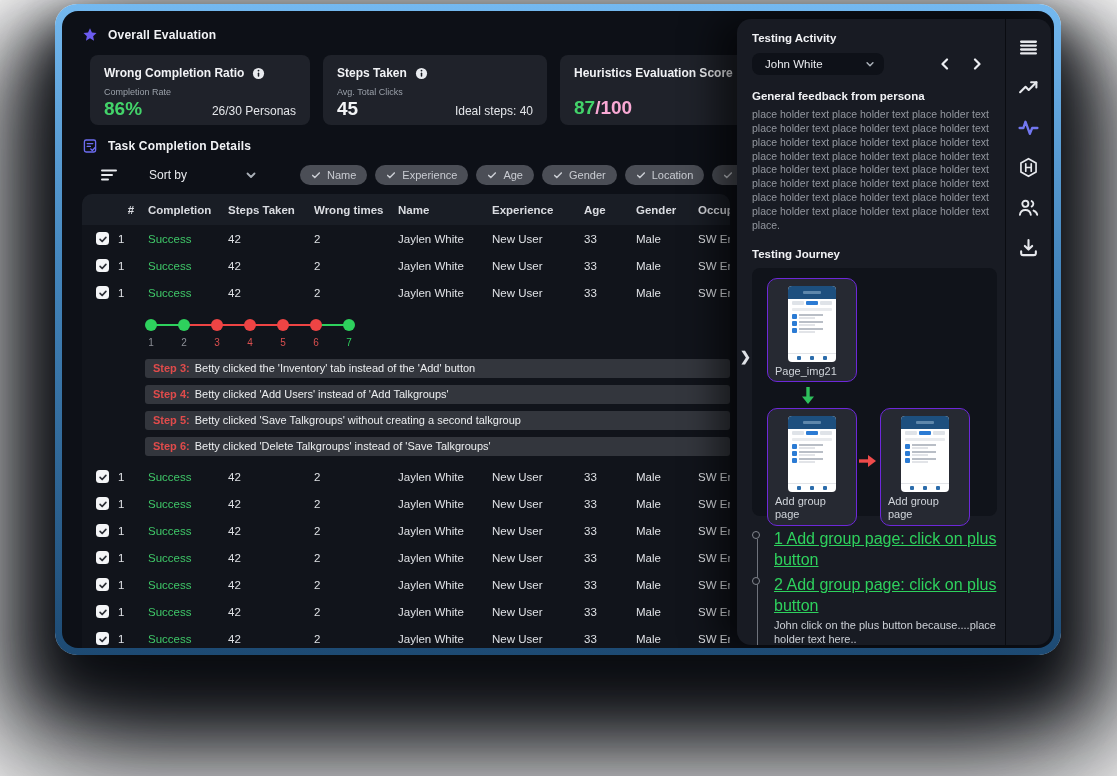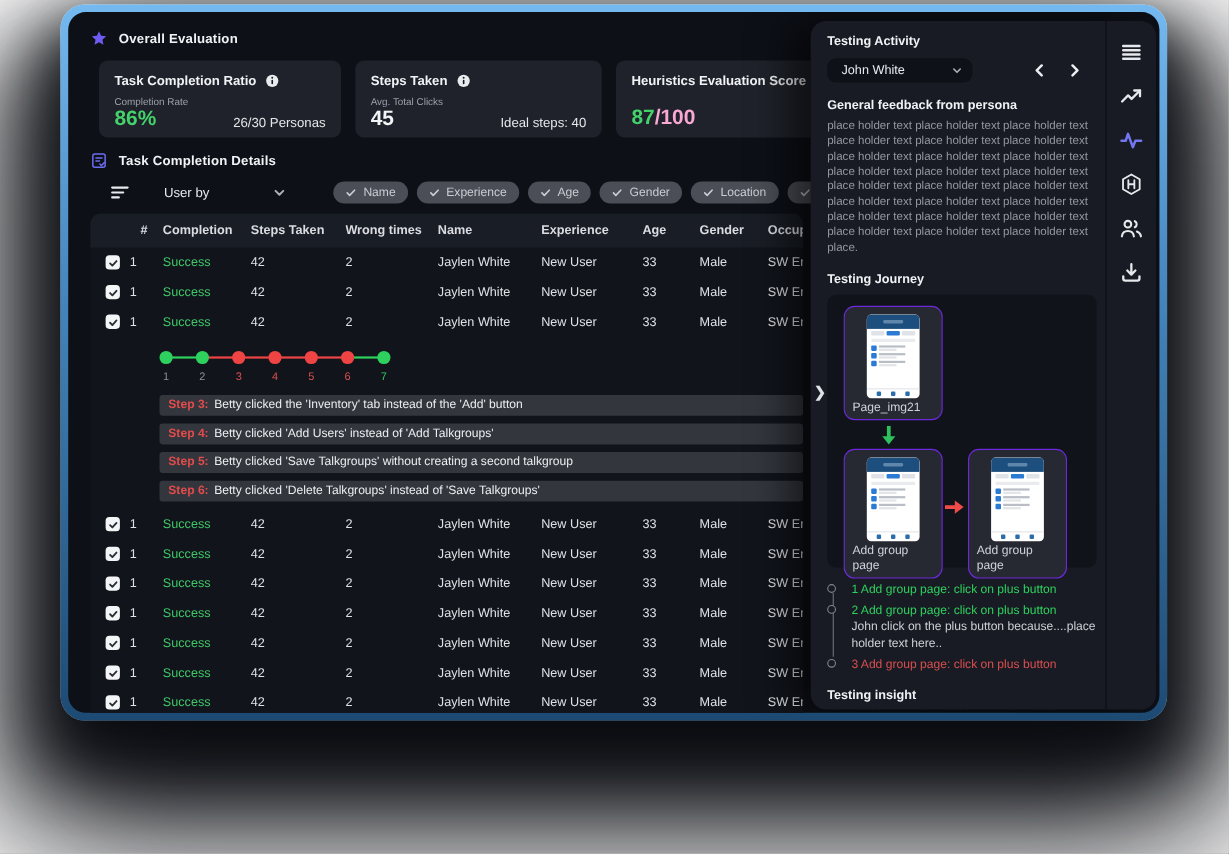--- a/index.html
+++ b/index.html
@@ -119,21 +119,21 @@
   .p-item .l2 { display:block; height:2px; background:#e2e4e8; width:16px; }
   .p-foot { margin-top:auto; border-top:1px solid #e2e4e8; height:9px;
     display:flex; align-items:center; justify-content:space-around; padding:0 5px; }
   .p-foot i { display:block; width:4px; height:4px; background:#2b6cab; border-radius:1px; }
 
   .jsteps { position:relative; margin-top:13px; padding-left:22px; }
   .jsteps .vline { position:absolute; left:4.5px; top:10px; bottom:14px; width:1.5px; background:#6e727b; }
   .jstep { position:relative; margin-bottom:5px; }
   .jstep .ring { position:absolute; left:-22px; top:2px; width:8px; height:8px; border-radius:50%;
     border:1.5px solid #82868e; background:#181b23; }
-  .jstep .txt { font-size:11px; line-height:1.3; }
+  .jstep .txt { font-size:16px; line-height:1.3;text-decoration:underline; }
   .jstep .note { font-size:11px; color:#ccd0d6; line-height:1.3; margin-top:1px; }
 
   
   .rail { width:46px; flex:none; border-left:1px solid #0a0c11; display:flex; flex-direction:column;
     align-items:center; padding-top:18px; gap:19px; }
   .rail .ric { width:21px; height:21px; color:#e6e8ec; cursor:pointer; }
   .rail .ric.active { color:#7277f0; }
   .rail .ric svg { width:100%; height:100%; display:block; }
 </style>
 </head>
@@ -150,21 +150,21 @@
             <svg viewBox="0 0 24 24" fill="#6c5cf0">
                 <path d="M12 2l2.9 6.3 6.9.8-5.1 4.7 1.4 6.8L12 17l-6.1 3.6 1.4-6.8L2.2 9.1l6.9-.8z"></path>
               </svg>
           </span>
           <span class="ttl">Overall Evaluation</span>
         </div>
 
         <div class="cards">
           <div class="card c1">
             <div class="card-title">
-              <span>Task Completion Ratio</span>
+              <span>Wrong Completion Ratio</span>
               <span class="info">
                 <svg viewBox="0 0 14 14">
                     <circle cx="7" cy="7" r="6" fill="#e9ebef"></circle>
                     <rect x="6.2" y="6" width="1.6" height="4.4" rx="0.8" fill="#15181f"></rect>
                     <circle cx="7" cy="3.9" r="0.95" fill="#15181f"></circle>
                   </svg>
               </span>
             </div>
             <div class="card-body">
               <div>
@@ -225,21 +225,21 @@
           </span>
           <span class="ttl">Task Completion Details</span>
         </div>
 
         <div class="toolbar">
           <span class="sort-ic">
             <svg viewBox="0 0 18 14" stroke="#e8eaee" stroke-width="2" stroke-linecap="round">
                 <path d="M2 2.5h14M2 7h10M2 11.5h6"></path>
               </svg>
           </span>
-          <span class="sort-lbl">User by</span>
+          <span class="sort-lbl">Sort by</span>
           <span class="chev">
             <svg viewBox="0 0 12 12" fill="none" stroke="#aab0b8" stroke-width="1.8" stroke-linecap="round" stroke-linejoin="round">
                 <path d="M2.5 4.5L6 8l3.5-3.5"></path>
               </svg>
           </span>
           <div class="chips" id="chips">
               <span class="chip">
                 <svg viewBox="0 0 12 12" fill="none" stroke="#c9ccd2" stroke-width="1.8" stroke-linecap="round" stroke-linejoin="round">
                   <path d="M2 6.5l2.6 2.6L10 3.5"></path>
                 </svg>

